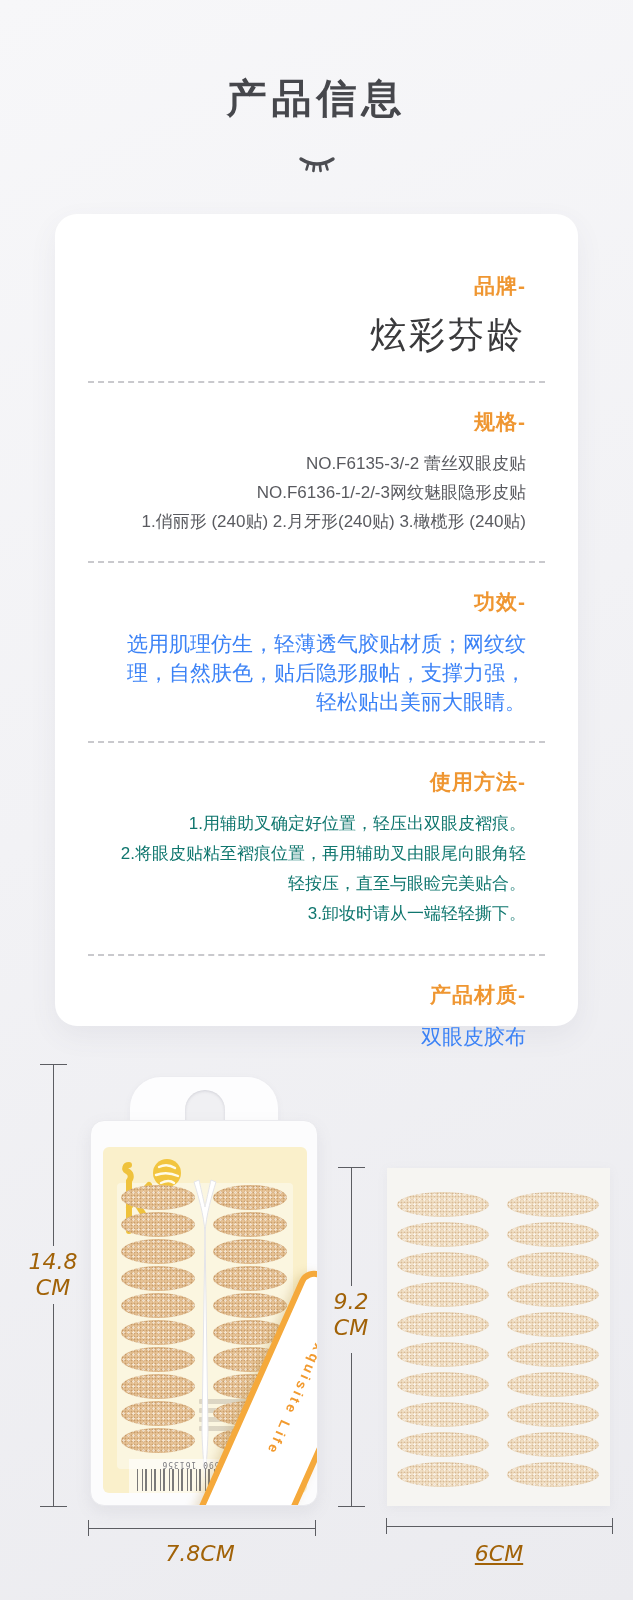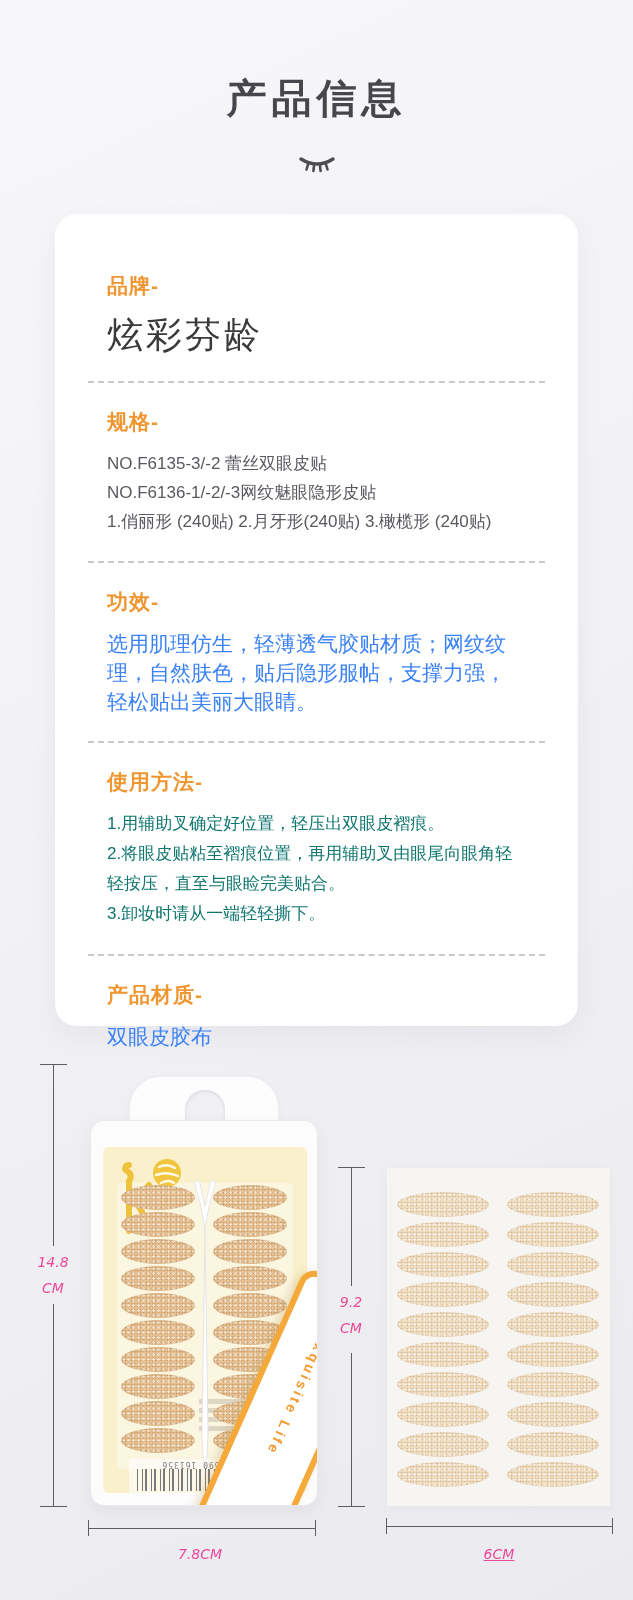--- a/index.html
+++ b/index.html
@@ -15,38 +15,38 @@
     font-size:40px;font-weight:bold;color:#46474c;letter-spacing:5px;line-height:1;
   }
   .lash-wrap{text-align:center;margin-top:34px;height:22px;}
   
   .card{
     box-sizing:border-box;width:523px;height:812px;margin:40px auto 0;
     background:#ffffff;border-radius:22px;
     box-shadow:0 10px 28px rgba(90,90,110,0.07);
     padding:58px 33px 40px;
   }
-  .sec{padding:0 19px;}
+  .sec{padding:0 19px;text-align:right;}
   .sec-head{margin:0 0 13px;font-size:21px;font-weight:bold;color:#ef9631;letter-spacing:1px;}
   .brand-name{font-size:36px;color:#3a3a3c;font-weight:400;letter-spacing:3px;line-height:1.2;}
   .divider{border:none;border-top:2px dashed #c9c9cd;margin:25px 0;height:0;}
   .body-text{font-size:21px;color:#3b82f6;line-height:29px;margin:0;}
   .spec-line{font-size:17px;color:#595a5f;line-height:29px;}
   .spec-pair{display:flex;gap:22px;}
   .usage-step{font-size:17px;color:#0f766e;line-height:30px;}
   
   .figure{position:relative;width:633px;height:560px;margin-top:15px;}
   .figure *{box-sizing:border-box;}
   
   .vline{position:absolute;width:1px;background:#5c5d62;}
   .tickh{position:absolute;height:1px;background:#5c5d62;}
   .tickv{position:absolute;width:1px;background:#5c5d62;}
   .hline{position:absolute;height:1px;background:#5c5d62;}
   .dim-label{
-    position:absolute;font-style:italic;font-size:14px;color:#ec4899;
+    position:absolute;font-style:italic;font-size:22px;color:#a16207;
     font-family:"DejaVu Sans","Liberation Sans",sans-serif;
     white-space:pre-line;line-height:26px;
   }
   .dim-label.center{transform:translateX(-50%);text-align:center;}
   
   .package{position:absolute;left:90px;top:35px;width:228px;height:470px;}
   .hang-tab{
     position:absolute;left:39px;top:0;width:150px;height:50px;
     background:#fdfdfe;border:1px solid #ececf0;border-bottom:none;
     border-radius:32px 32px 0 0;box-shadow:0 2px 6px rgba(120,120,140,0.05);

